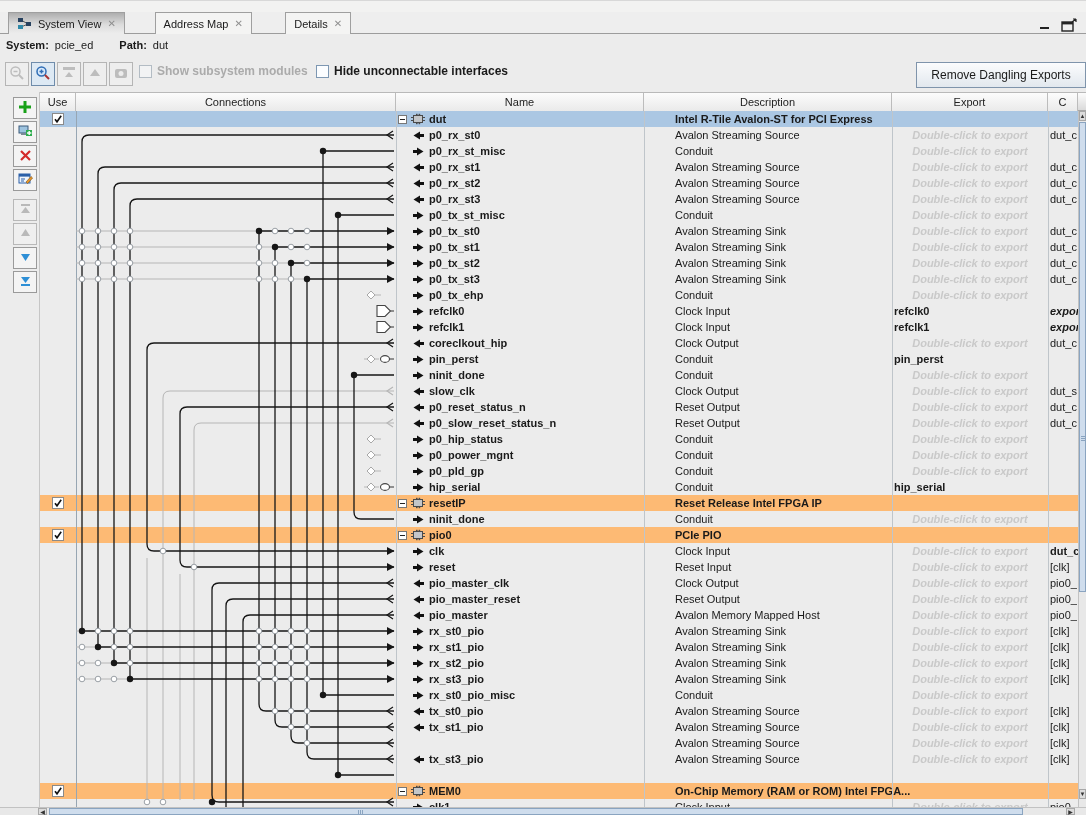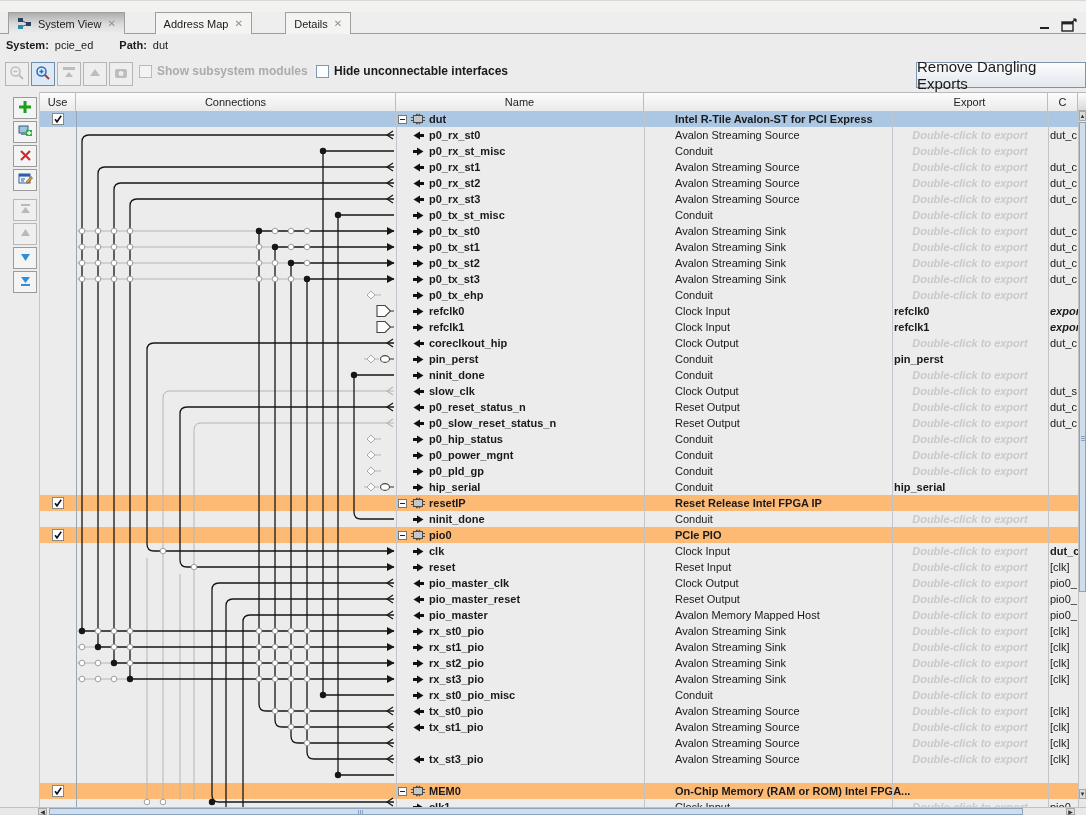--- a/index.html
+++ b/index.html
@@ -27,21 +27,21 @@
   .tbtn { position:absolute; top:6px; width:24px; height:24px; border:1px solid #b5b5b5; background:#eeeeee;
     display:flex; align-items:center; justify-content:center; }
   .tbtn.en { border-color:#9a9a9a; background:#f3f3f3; }
   .tbtn.toggled { border-color:#6f8cab; background:#dde9f4; }
   .cbrow { position:absolute; top:8px; display:flex; align-items:center; gap:5px; }
   .cbox { width:13px; height:13px; background:#fbfdff; border:1px solid #7d97b2; }
   .cbox.dis { border-color:#b3bcc4; background:#f2f3f4; }
   .cblabel { font-size:12px;font-weight:bold; }
   .cblabel.dis { color:#ababab; }
   #removeBtn { position:absolute; top:6px; right:0; width:170px; height:26px;
-    border:1px solid #7f94ab; background:linear-gradient(#fbfcfd,#e2e8ee); font-size:15px;
+    border:1px solid #7f94ab; background:linear-gradient(#fbfcfd,#e2e8ee); font-size:12px;
     display:flex; align-items:center; justify-content:center;margin-left:6px; }
 
   
   #thead { left:40px; top:92px; width:1046px; height:36px;
     background:linear-gradient(#fcfcfc,#dadada); border-top:1px solid #b9b9b9; border-bottom:1px solid #a8a8a8; }
   .hcell { position:absolute; top:0; height:18px; display:flex; align-items:center; justify-content:center;
     font-size:11px; color:#222; border-right:1px solid #bcbcbc; }
 
   
   #sidetools { left:0; top:92px; width:40px; height:715px; background:#ececec; border-right:1px solid #c6c6c6; }
@@ -175,20 +175,21 @@
       <span class="cbox"></span>
       <span class="cblabel">Hide unconnectable interfaces</span>
     </div>
     <div id="removeBtn">Remove Dangling Exports</div>
   </div>
 
   <div class="abs" id="thead">
       <div class="hcell" style="left: 0px; width: 36px;">Use</div>
       <div class="hcell" style="left: 36px; width: 320px;">Connections</div>
       <div class="hcell" style="left: 356px; width: 248px;">Name</div>
+      <div class="hcell" style="left: 604px; width: 248px;">Description</div>
       <div class="hcell" style="left: 852px; width: 156px;">Export</div>
       <div class="hcell" style="left: 1008px; width: 30px;">C</div>
     </div>
   <div class="abs" id="hdr-vs"></div>
 
   <div class="abs" id="sidetools">
       <div class="sbtn en" style="top: 5px;">
         <span><svg width="14" height="14">
             <rect x="5.5" y="1" width="3" height="12" fill="#19a119"></rect>
             <rect x="1" y="5.5" width="12" height="3" fill="#19a119"></rect>

